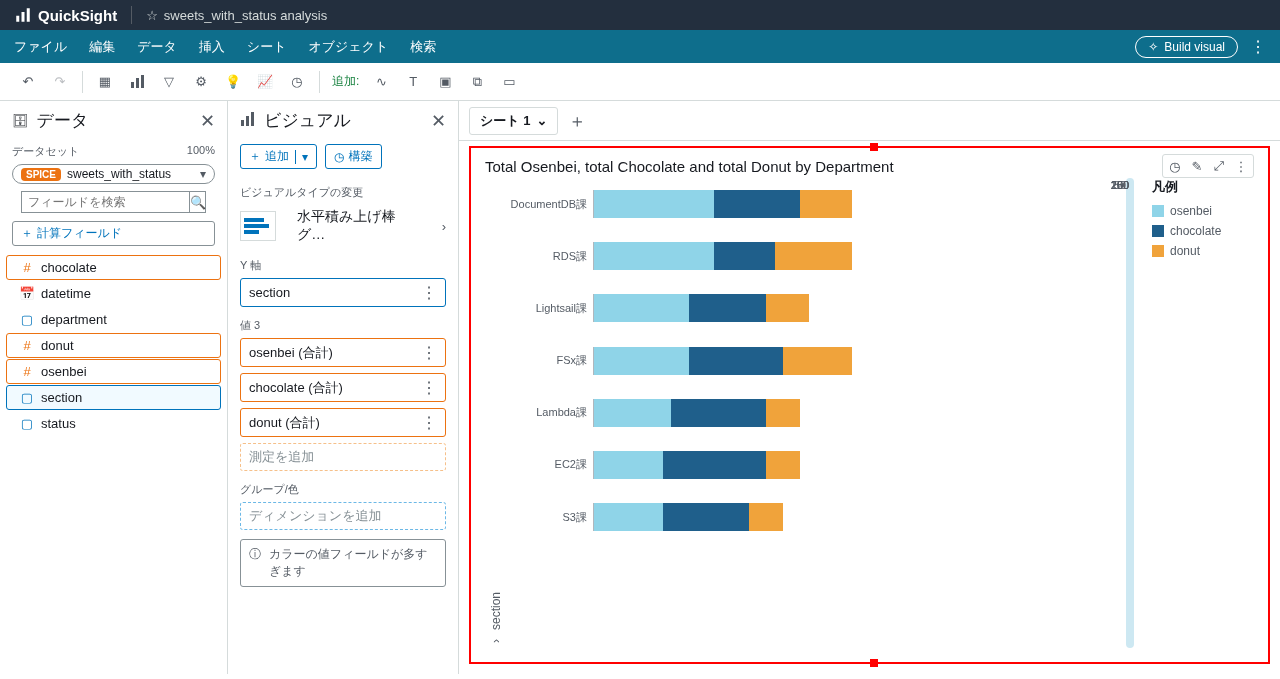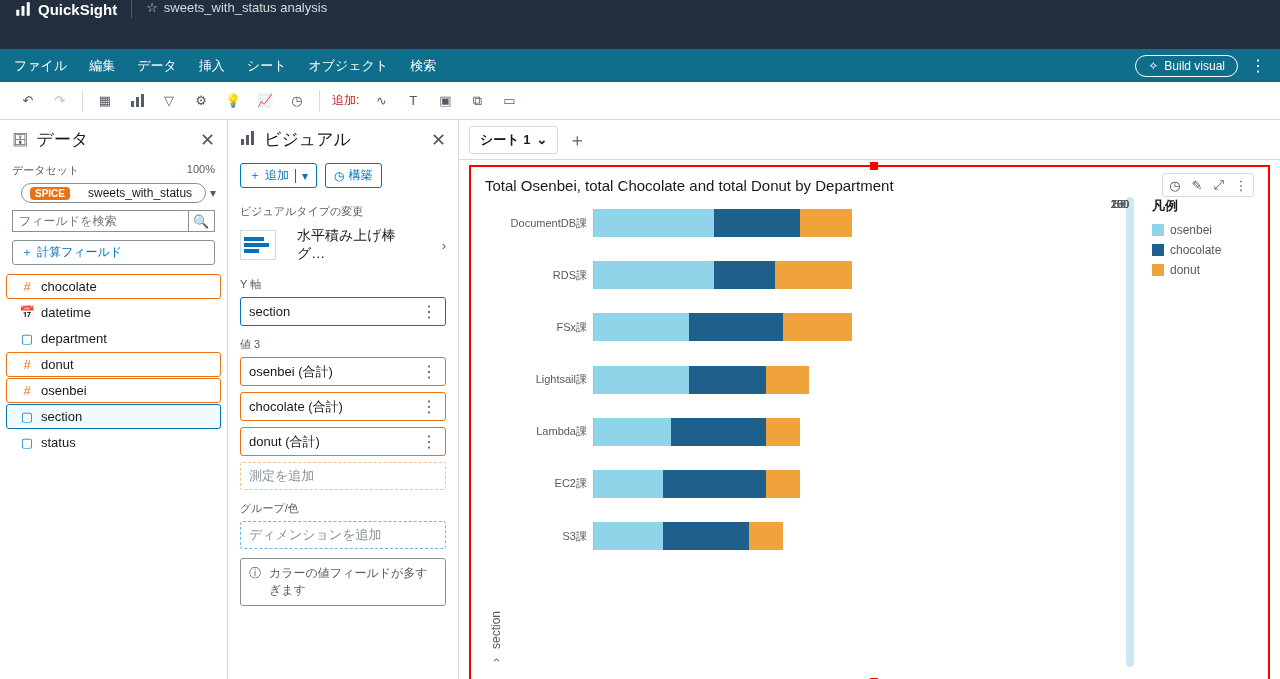--- a/index.html
+++ b/index.html
@@ -1,51 +1,51 @@
 <!DOCTYPE html>
 <html><head>
 <meta charset="utf-8">
 <style>
 * { margin:0; padding:0; box-sizing:border-box; font-family:"Amazon Ember","Helvetica Neue",Arial,sans-serif; }
 body { background:#fff; font-size:13px; color:#16191f; width:1280px; height:679px; overflow:hidden; }
 
-.topbar { background:#232f3e; color:#fff; height:49px; display:flex; align-items:flex-start; padding:0 14px; gap:14px; }
+.topbar { background:#232f3e; color:#fff; height:30px; display:flex; align-items:center; padding:0 14px; gap:14px; }
 .qs-logo { display:flex; align-items:center; gap:6px; font-weight:600; font-size:15px; }
 .qs-logo svg { width:18px; height:18px; }
 .vline { width:1px; height:18px; background:#545b64; }
 .analysis-title { display:flex; align-items:center; gap:6px; color:#d5dbdb; font-size:13px; }
 
 .menubar { background:#0e6e8c; color:#fff; height:33px; display:flex; align-items:center; padding:0 14px; gap:22px; font-size:13px; }
 .menubar .right { margin-left:auto; display:flex; align-items:center; gap:12px; }
 .build-btn { border:1px solid #fff; border-radius:14px; padding:3px 12px; display:flex; align-items:center; gap:6px; font-size:12px; }
 .kebab { color:#fff; font-size:16px; }
 
 .toolbar { height:38px; border-bottom:1px solid #d5dbdb; display:flex; align-items:center; padding:0 14px; gap:4px; }
 .tbtn { width:28px; height:28px; display:flex; align-items:center; justify-content:center; color:#545b64; border-radius:3px; cursor:pointer; }
 .tsep { width:1px; height:22px; background:#d5dbdb; margin:0 4px; }
-.addlabel { color:#b91c1c; font-size:12px; margin:0 4px; }
+.addlabel { color:#15803d; font-size:12px; margin:0 4px; }
 
 .workspace { display:flex; height:calc(679px - 35px - 33px - 38px); }
 
 .panel { border-right:1px solid #d5dbdb; display:flex; flex-direction:column; }
 .data-panel { width:228px; }
 .visual-panel { width:231px; }
 .panel-head { display:flex; align-items:center; padding:8px 12px; gap:8px; }
 .panel-head h2 { font-size:17px; font-weight:500; flex:1; }
 .close-x { color:#545b64; font-size:18px; cursor:pointer; }
 
 .section-label { color:#545b64; font-size:11px; display:flex; padding:4px 12px 2px; }
 .pct { margin-left:auto; }
 
-.pill { display:flex; align-items:center; gap:18px; border:1px solid #879196; border-radius:12px; padding:2px 8px; margin:3px 21px; font-size:12px; }
+.pill { display:flex; align-items:center; gap:6px; border:1px solid #879196; border-radius:12px; padding:2px 8px; margin:3px 12px; font-size:12px; }
 .pill.spice { display:inline-flex; background:#fff; }
 .spice-tag { background:#ec7211; color:#fff; font-size:10px; font-weight:600; border-radius:4px; padding:1px 5px; }
 .pill .chev { margin-left:auto; color:#545b64; }
 
-.search-box { display:flex; margin:4px 12px; border:1px solid #879196; }
+.search-box { display:flex; margin:4px 21px; border:1px solid #879196; }
 .search-box input { flex:1; border:none; padding:3px 6px; font-size:12px; outline:none; }
 .search-box .sbtn { width:26px; display:flex; align-items:center; justify-content:center; border-left:1px solid #879196; }
 
 .calc-btn { display:inline-flex; align-items:center; gap:4px; border:1px solid #879196; border-radius:3px; padding:3px 8px; margin:4px 12px 8px; color:#0073bb; font-size:12px; }
 
 .field-row { display:flex; align-items:center; gap:6px; padding:4px 12px; margin:1px 6px; border-radius:3px; border:1px solid transparent; font-size:13px; cursor:pointer; }
 .field-row.num { border-color:#ec7211; }
 .field-row.dim { border-color:#0073bb; background:#f1faff; }
 .field-row.plain { }
 .ficon { font-size:13px; width:16px; text-align:center; }
@@ -325,33 +325,33 @@
                 </div>
                 <div class="bar-row">
                   <div class="cat">RDS課</div>
                   <div class="track">
                     <div class="seg osenbei" style="width:28.000000000000004%"></div>
                     <div class="seg chocolate" style="width:14.000000000000002%"></div>
                     <div class="seg donut" style="width:18%"></div>
                   </div>
                 </div>
                 <div class="bar-row">
+                  <div class="cat">Lightsail課</div>
+                  <div class="track">
+                    <div class="seg osenbei" style="width:22%"></div>
+                    <div class="seg chocolate" style="width:18%"></div>
+                    <div class="seg donut" style="width:10%"></div>
+                  </div>
+                </div>
+                <div class="bar-row">
                   <div class="cat">FSx課</div>
                   <div class="track">
                     <div class="seg osenbei" style="width:22%"></div>
                     <div class="seg chocolate" style="width:22%"></div>
                     <div class="seg donut" style="width:16%"></div>
-                  </div>
-                </div>
-                <div class="bar-row">
-                  <div class="cat">Lightsail課</div>
-                  <div class="track">
-                    <div class="seg osenbei" style="width:22%"></div>
-                    <div class="seg chocolate" style="width:18%"></div>
-                    <div class="seg donut" style="width:10%"></div>
                   </div>
                 </div>
                 <div class="bar-row">
                   <div class="cat">Lambda課</div>
                   <div class="track">
                     <div class="seg osenbei" style="width:18%"></div>
                     <div class="seg chocolate" style="width:22%"></div>
                     <div class="seg donut" style="width:8%"></div>
                   </div>
                 </div>

